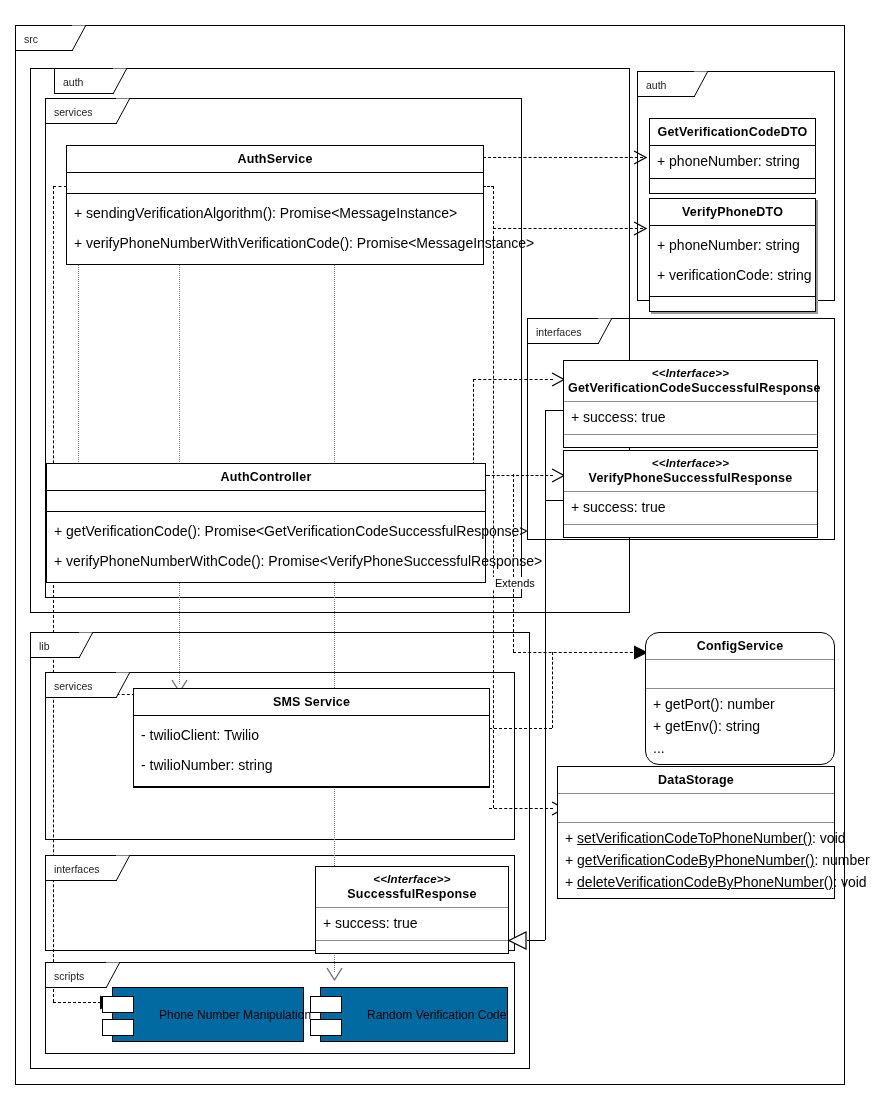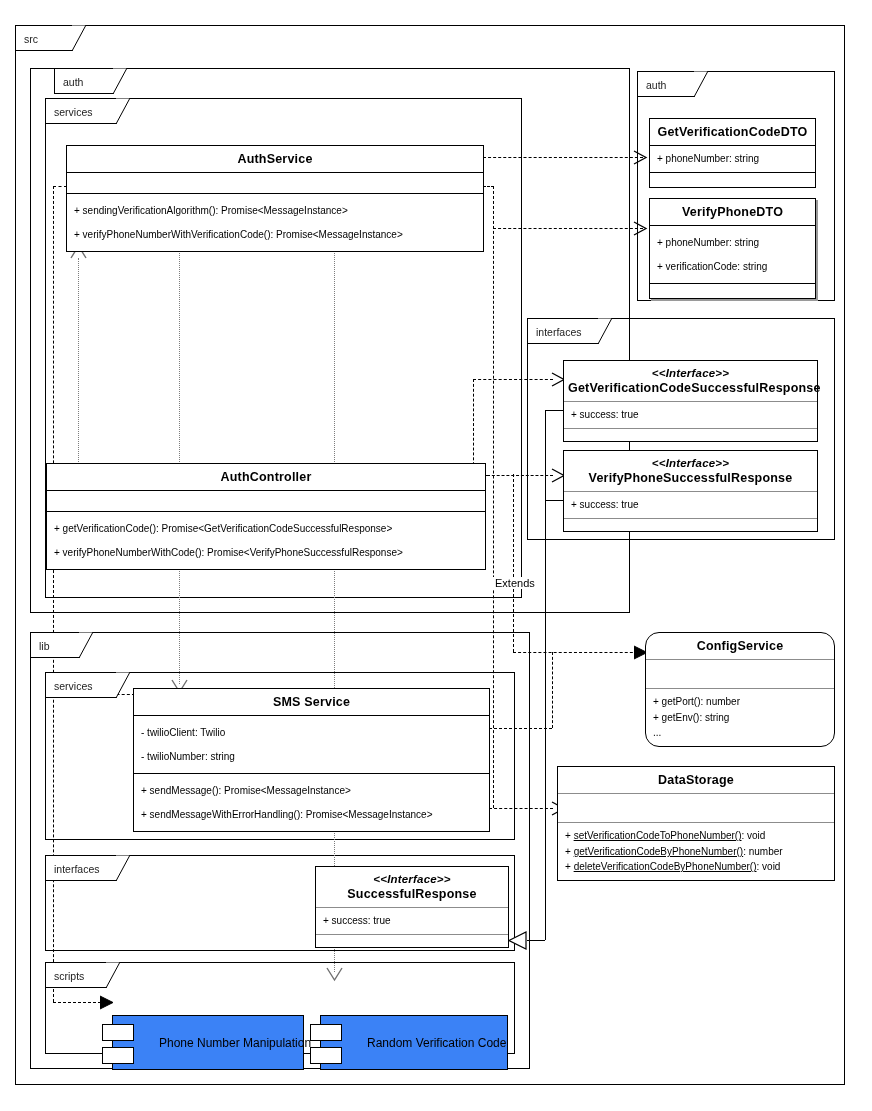--- a/index.html
+++ b/index.html
@@ -68,35 +68,34 @@
     display:block;
     font-style:italic;
     font-weight:bold;
     font-size:11.5px;
     line-height:1.2;
   }
   .cls .sep{border-top:1px solid #000;}
   .cls .sep-lt{border-top:1px solid #8c8c8c;}
   .cls .compart{
     padding:5px 7px;
-    font-size:10px;
+    font-size:14px;
     line-height:1.55;
   }
   .cls .compart.empty{height:20px;padding:0;}
   .cls .row{white-space:nowrap;}
   .cls .row.spaced{padding:4px 0;}
   .cls .u{text-decoration:underline;}
   
   .comp{
     position:absolute;
     border:1px solid #000;
-    background:#3b82f6;
+    background:#0369a1;
     box-sizing:border-box;
     z-index:5;
-    margin-top:28px;
   }
   .comp .cname{
     position:absolute;
     left:46px;right:8px;top:50%;
     transform:translateY(-50%);
     font-size:12px;
     text-align:center;
     white-space:nowrap;
   }
   .comp .tab{
@@ -415,24 +414,20 @@
   </div>
 
   <div class="cls" style="left:133px;top:688px;width:357px;">
     <div class="title">SMS Service</div>
     <div class="sep"></div>
     <div class="compart">
       <div class="row spaced">- twilioClient: Twilio</div>
       <div class="row spaced">- twilioNumber: string</div>
     </div>
     <div class="sep"></div>
-    <div class="compart">
-      <div class="row spaced">+ sendMessage(): Promise&lt;MessageInstance&gt;</div>
-      <div class="row spaced">+ sendMessageWithErrorHandling(): Promise&lt;MessageInstance&gt;</div>
-    </div>
   </div>
 
   <div class="cls" style="left:645px;top:632px;width:190px;border-radius:14px;">
     <div class="title">ConfigService</div>
     <div class="sep-lt"></div>
     <div class="compart empty" style="height:28px;"></div>
     <div class="sep-lt"></div>
     <div class="compart">
       <div class="row">+ getPort(): number</div>
       <div class="row">+ getEnv(): string</div>

